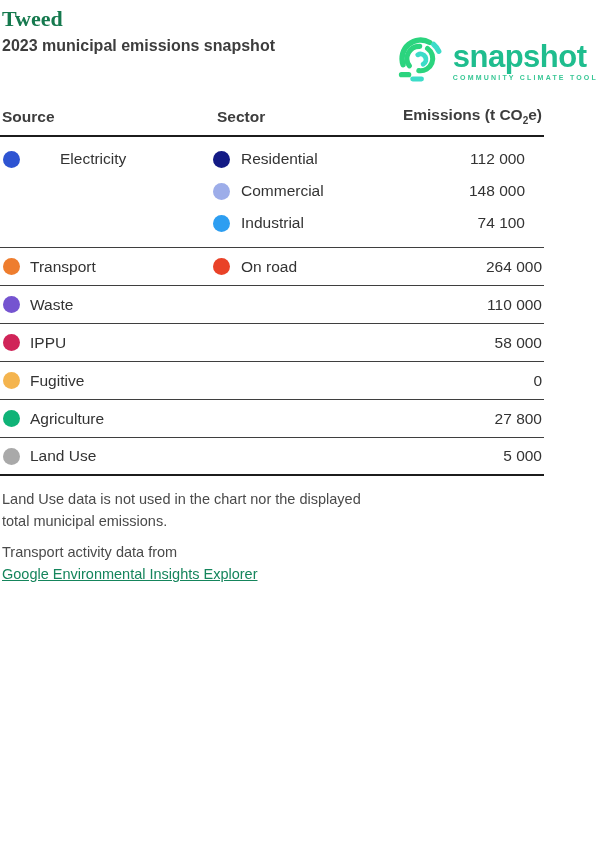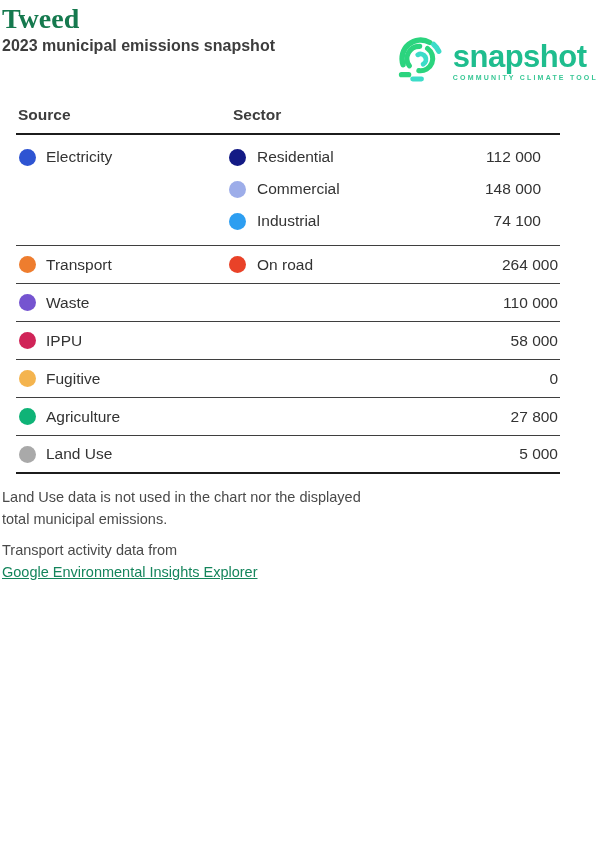--- a/index.html
+++ b/index.html
@@ -13,21 +13,21 @@
 
   
   .top {
     display: flex;
     justify-content: space-between;
     align-items: flex-start;
     padding: 0 2px 0 2px;
   }
   .municipality {
     font-family: "Liberation Serif", serif;
-    font-size: 28px;
+    font-size: 22px;
     font-weight: 700;
     line-height: 24px;
   }
   .subtitle {
     margin-top: 6px;
     font-size: 16px;
     font-weight: 700;
     color: #3d3d3d;
   }
   .logo { display: flex; align-items: flex-end; padding-top: 2px; }
@@ -41,21 +41,21 @@
   }
   .tagline {
     margin-top: 3px;
     font-size: 7px;
     font-weight: 700;
     letter-spacing: 2.2px;
     white-space: nowrap;
   }
 
   
-  .emissions-table { margin-top: 24px; width: 544px; margin-left: 16px; }
+  .emissions-table { margin-top: 24px; width: 544px; }
   .thead {
     display: grid;
     grid-template-columns: 215px 1fr auto;
     align-items: end;
     padding: 0 2px 9px 2px;
     border-bottom: 2px solid #1c1c1c;
     font-size: 15.5px;
     font-weight: 700;
     color: #3d3d3d;
   }
@@ -71,21 +71,21 @@
   }
   .band.group {
     display: grid;
     grid-template-columns: 213px 1fr;
     align-items: start;
     padding: 6px 0 8px 0;
   }
   .band.last { border-bottom: 2px solid #1c1c1c; }
 
   .cell-source { display: flex; align-items: center; padding-left: 3px; }
-  .band.group .cell-source { height: 32px; }
+  .band.group .cell-source { height: 32px; gap: 30px; }
   .dot {
     width: 17px; height: 17px;
     border-radius: 50%;
     flex: 0 0 17px;
   }
   .src-label, .sec-label, .cell-value { font-size: 15.5px; color: #333333; }
   .src-label { margin-left: 10px; }
   .sec-label { margin-left: 11px; }
 
   .band-right {
@@ -137,20 +137,21 @@
         <div class="tagline" style="color: rgb(56, 199, 149);">COMMUNITY CLIMATE TOOL</div>
       </div>
     </div>
   </div>
 
   <div class="emissions-table">
 
     <div class="thead">
       <div class="col-source">Source</div>
       <div class="col-sector">Sector</div>
+      <div class="col-emissions"><span>Emissions (t CO</span><sub>2</sub><span>e)</span></div>
     </div>
 
     <div class="band group">
       <div class="cell-source">
         <span class="dot" style="background-color: rgb(46, 84, 210);"></span>
         <span class="src-label">Electricity</span>
       </div>
       <div class="band-right-col">
         <div class="line">
           <div class="cell-sector">

